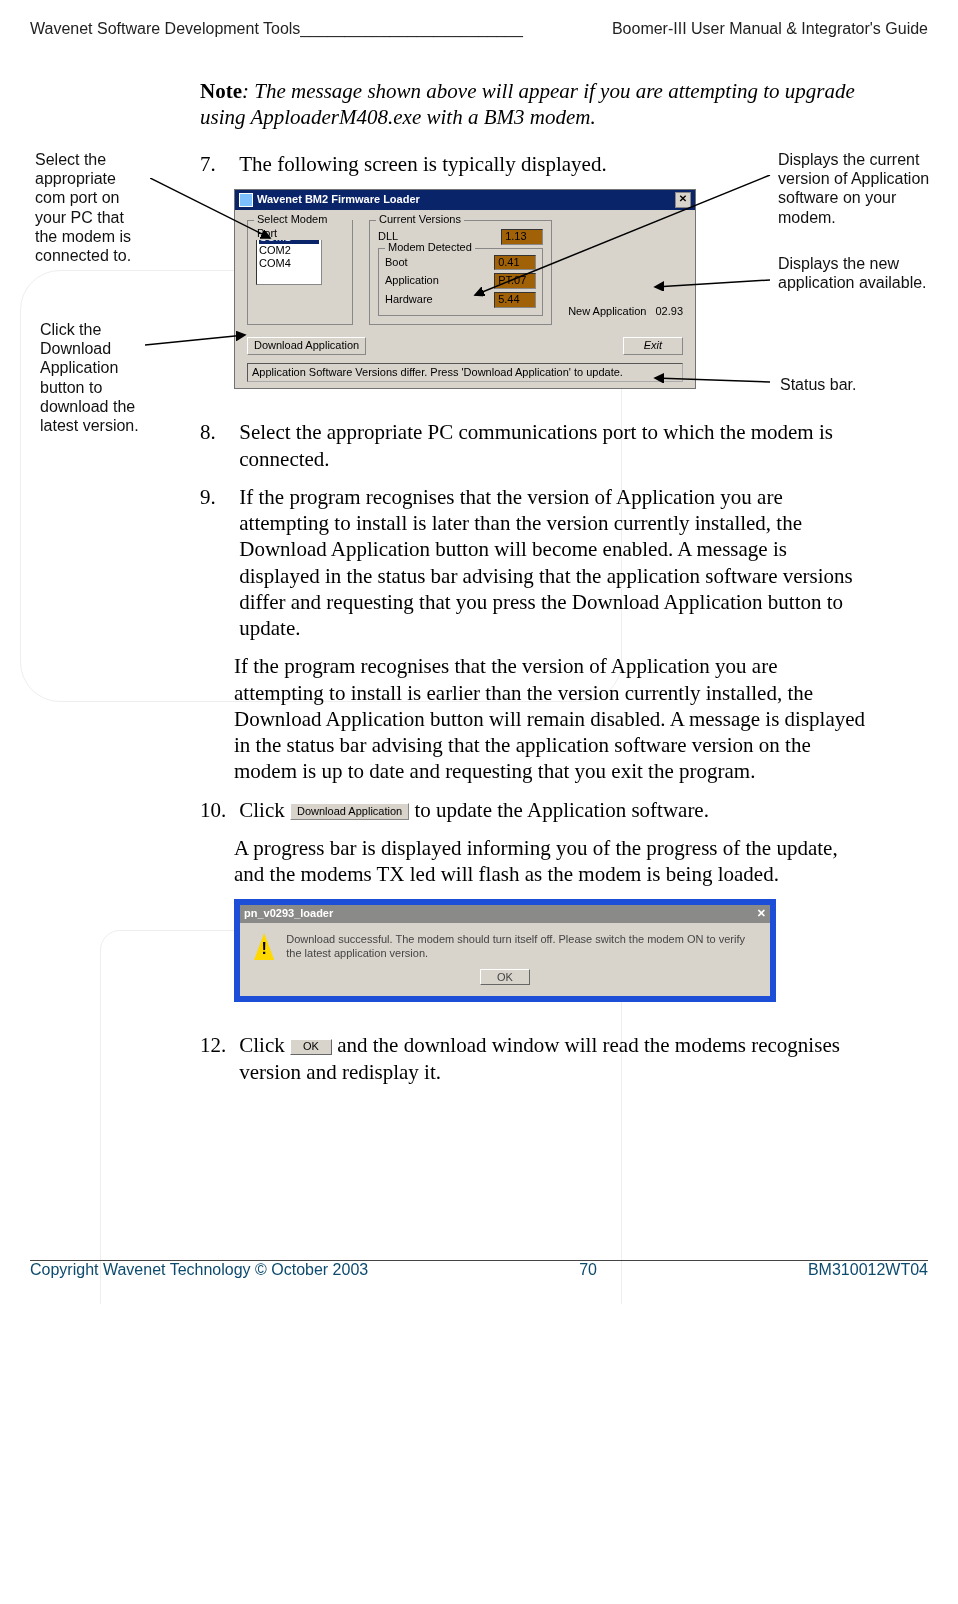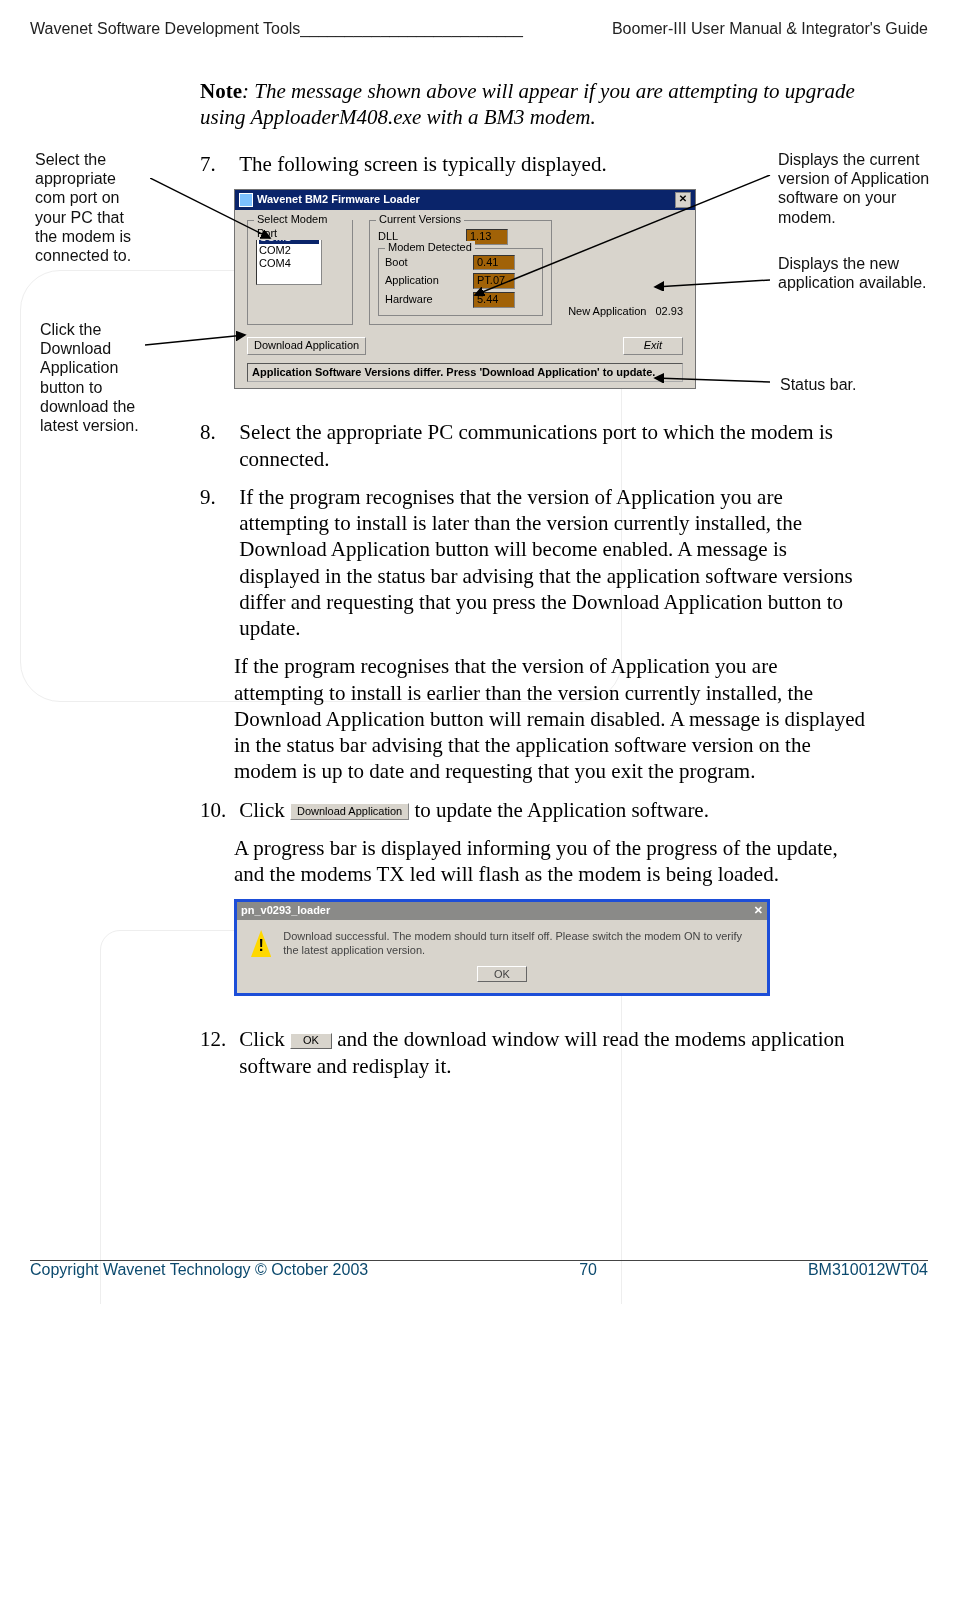--- a/index.html
+++ b/index.html
@@ -147,41 +147,40 @@
   }
   .listbox {
     background: #fff;
     border: 1px inset #888;
     width: 60px;
     height: 52px;
     padding: 1px 2px;
     line-height: 1.2;
   }
   .listbox .sel { background: #0a246a; color: #fff; }
-  .field-row { display:flex; align-items:center; gap:22px; margin-bottom:3px;}
+  .field-row { display:flex; align-items:center; gap:3px; margin-bottom:3px;justify-content:space-between;}
   .field-row .lbl { width: 66px; }
   .field-row .val { background:#a16207; border:1px inset #888; padding:0 3px; min-width:34px; display:inline-block; }
   .win .row2 { display:flex; justify-content:space-between; align-items:center; margin-top:12px; }
   .winbtn {
     background:#d8d4cc; border:1px solid #888; border-top-color:#fff; border-left-color:#fff;
     padding:1px 6px; font-size:11px;
   }
   .statusbar {
     margin-top: 8px;
     border: 1px inset #aaa;
     background: #d8d4cc;
     padding: 2px 4px;
     font-size: 11px;
-    font-weight: bold;
   }
   
   .dlg {
     width: 530px;
     margin-left: 34px;
-    border: 3px solid #1d4ed8;
+    border: 6px solid #1d4ed8;
     font-family: Tahoma, Arial, sans-serif;
     font-size: 11px;
     margin-top: 6px;
     margin-bottom: 30px;
   }
   .dlg .titlebar {
     background: #8a8a88;
     color: #fff;
     padding: 2px 4px;
     display:flex; justify-content:space-between; align-items:center;
@@ -325,21 +324,21 @@
         </div>
         <div class="okwrap">
           <span class="okbtn">OK</span>
         </div>
       </div>
     </div>
 
     <div class="step">
       <span class="step-num">12.</span>
       <span class="step-text">
-        <span>Click </span><span class="btn-ok">OK</span><span> and the download window will read the modems application software and redisplay it.</span>
+        <span>Click </span><span class="btn-ok">OK</span><span> and the download window will read the modems recognises version and redisplay it.</span>
       </span>
     </div>
 
   </div>
 
   <div class="callout" style="left:40px; top:320px; width:105px;">Click the Download Application button to download the latest version.</div>
   <div class="callout" style="left:35px; top:150px; width:115px;">Select the appropriate com port on your PC that the modem is connected to.</div>
   <div class="callout" style="right:5px; top:150px; width:175px;">Displays the current version of Application software on your modem.</div>
   <div class="callout" style="right:5px; top:254px; width:175px;">Displays the new application available.</div>
   <div class="callout" style="right:48px; top:375px; width:130px;">Status bar.</div>

